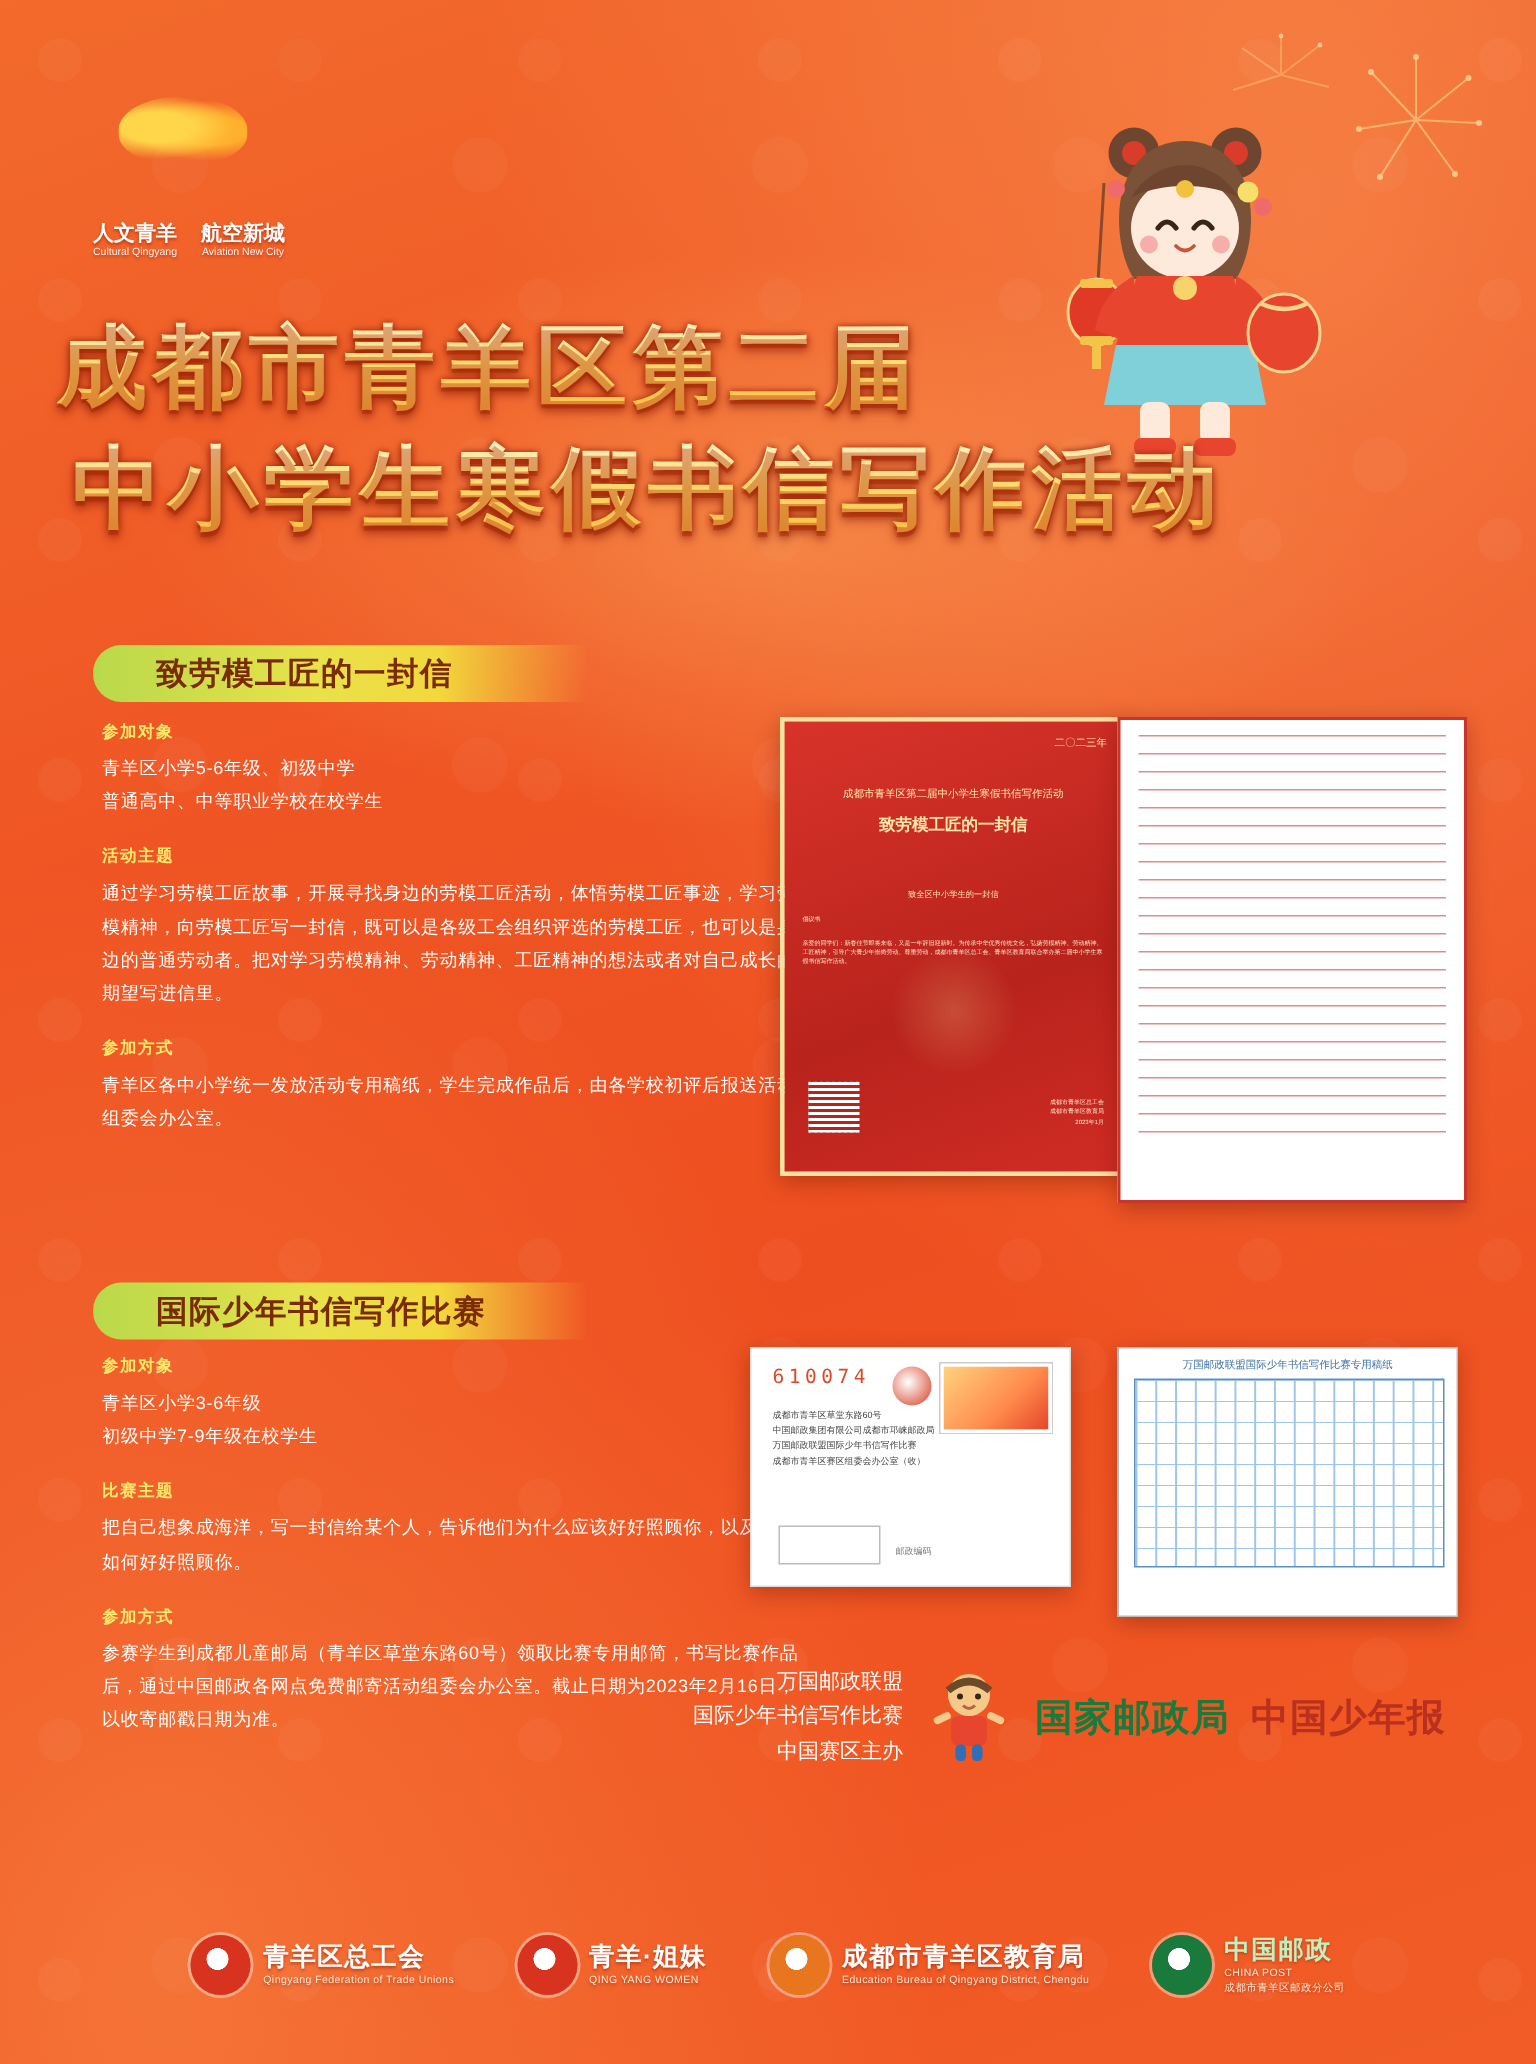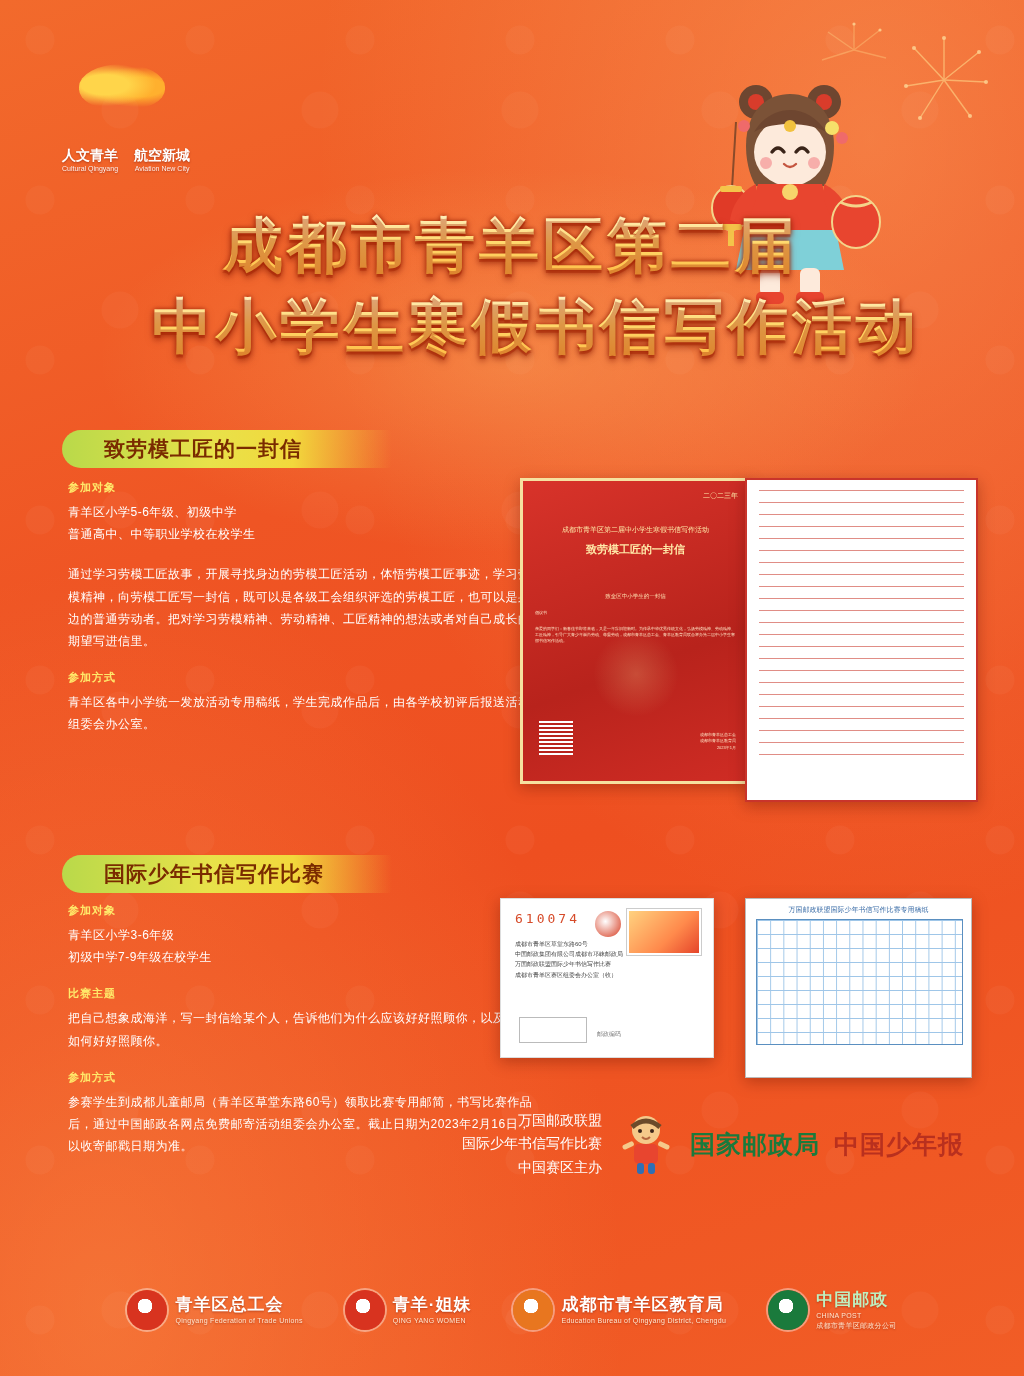--- a/index.html
+++ b/index.html
@@ -55,21 +55,21 @@
   .two-label{display:flex;gap:16px;color:#fff;margin-top:2px;}
   .two-label span{font-size:14px;font-weight:bold;text-shadow:0 1px 2px rgba(120,20,0,.5);margin-top:11px;}
   .two-label small{display:block;font-size:7px;font-weight:normal;opacity:.9;text-align:center;}
 
   
   .mascot{position:absolute;right:120px;top:60px;width:220px;height:250px;}
   .fireworks{position:absolute;right:30px;top:20px;width:200px;height:180px;opacity:.75;}
 
   
   .title{
-    position:absolute;left:0;right:0;top:205px;text-align:center;
+    position:absolute;left:0;right:0;top:205px;
     font-family:"DejaVu Sans","Liberation Sans",sans-serif;
     padding-left:38px;
   }
   .title-line{
     font-size:60px;font-weight:bold;letter-spacing:4px;line-height:1.35;
     color:#ffe9a8;
     background:linear-gradient(#fff7d8 0%,#ffd86a 48%,#ffb43a 100%);
     -webkit-background-clip:text;background-clip:text;-webkit-text-fill-color:transparent;
     text-shadow:0 3px 0 rgba(160,30,0,.35);
     filter:drop-shadow(0 0 2px #a82a08) drop-shadow(0 3px 3px rgba(120,20,0,.5));
@@ -254,20 +254,21 @@
   </div>
 
   <div class="banner" style="left:62px;top:430px;">
     <span>致劳模工匠的一封信</span>
   </div>
 
   <div class="sec" style="left:68px;top:480px;">
     <p class="sub">参加对象</p>
     <p class="para" style="white-space:pre-line">青羊区小学5-6年级、初级中学
 普通高中、中等职业学校在校学生</p>
+    <p class="sub">活动主题</p>
     <p class="para">通过学习劳模工匠故事，开展寻找身边的劳模工匠活动，体悟劳模工匠事迹，学习劳模精神，向劳模工匠写一封信，既可以是各级工会组织评选的劳模工匠，也可以是身边的普通劳动者。把对学习劳模精神、劳动精神、工匠精神的想法或者对自己成长的期望写进信里。</p>
     <p class="sub">参加方式</p>
     <p class="para">青羊区各中小学统一发放活动专用稿纸，学生完成作品后，由各学校初评后报送活动组委会办公室。</p>
   </div>
 
   <div class="shot letter-left" style="left:520px;top:478px;width:225px;height:300px;position:absolute;">
     <div class="seal"></div>
     <div style="position:absolute;right:10px;top:10px;color:#ffe9a8;font-size:7px;line-height:1.4;text-align:center;">二〇二三年</div>
     <div class="hdr">成都市青羊区第二届中小学生寒假书信写作活动</div>
     <div class="bigt">致劳模工匠的一封信</div>

